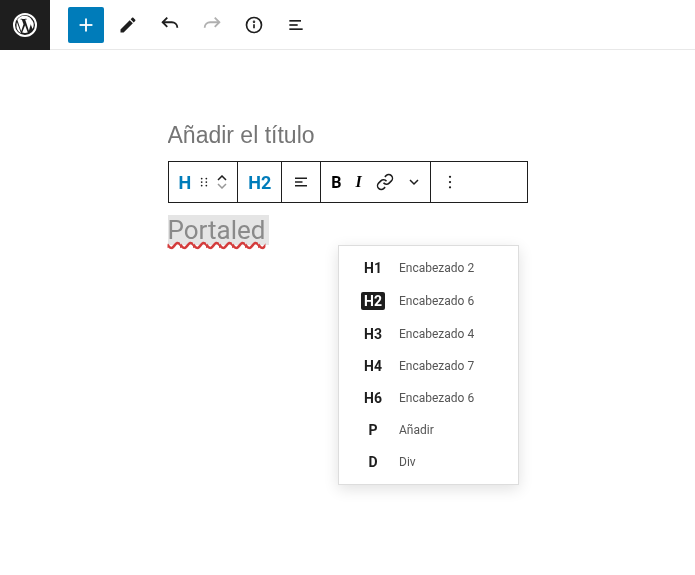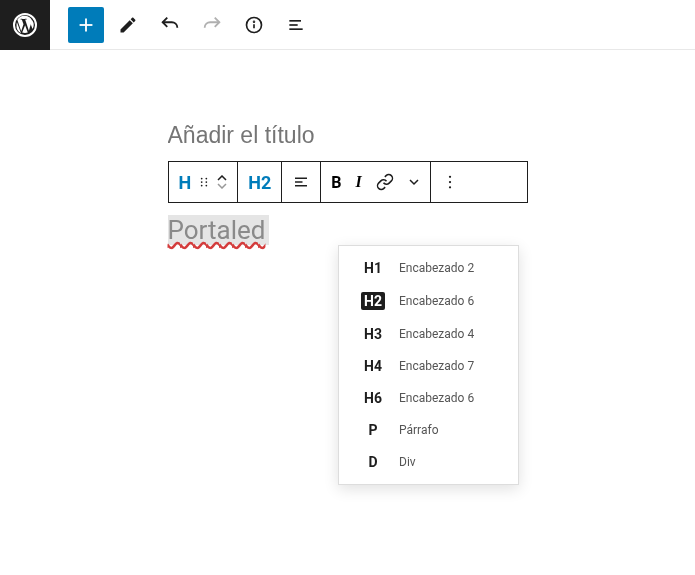--- a/index.html
+++ b/index.html
@@ -261,19 +261,19 @@
     <div class="dd-item">
       <span class="dd-tag">H4</span>
       <span class="dd-label">Encabezado 7</span>
     </div>
     <div class="dd-item">
       <span class="dd-tag">H6</span>
       <span class="dd-label">Encabezado 6</span>
     </div>
     <div class="dd-item">
       <span class="dd-tag">P</span>
-      <span class="dd-label">Párrafo</span>
+      <span class="dd-label">Añadir</span>
     </div>
     <div class="dd-item">
       <span class="dd-tag">D</span>
       <span class="dd-label">Div</span>
     </div>
   </div>
 
 </body></html>

